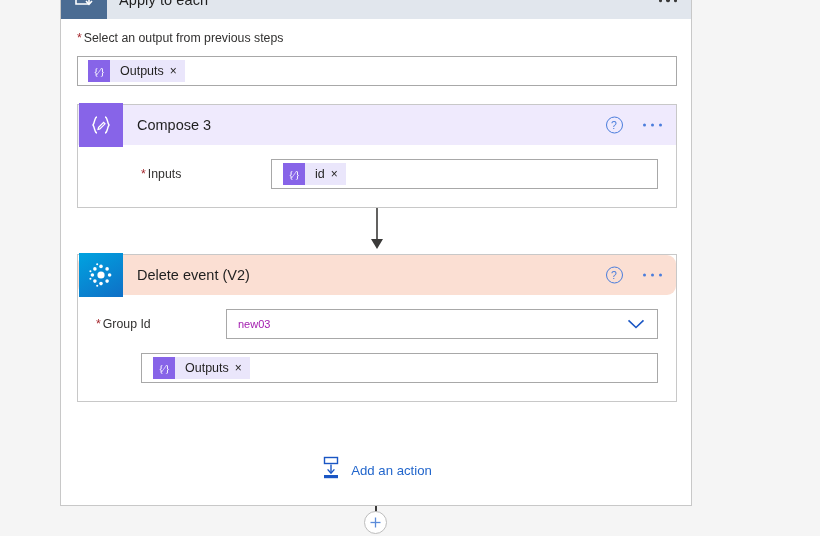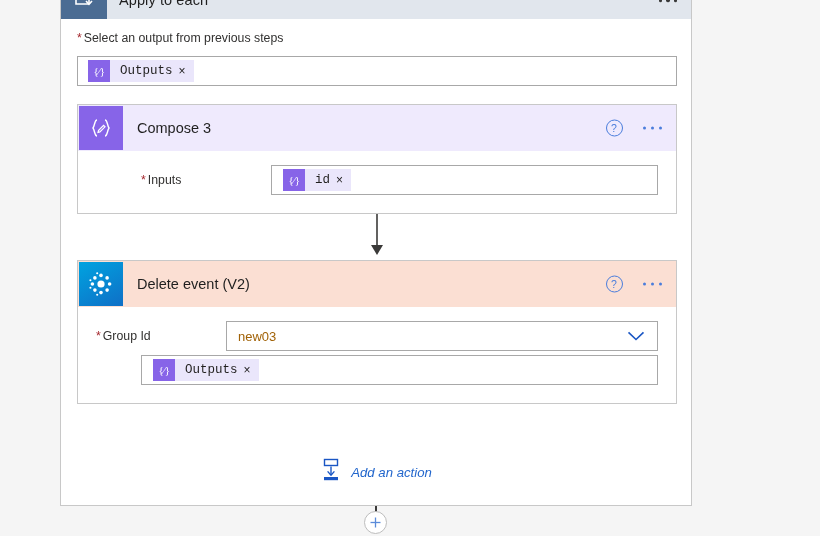--- a/index.html
+++ b/index.html
@@ -92,44 +92,44 @@
   .chip-icon{
     width:22px;height:22px;
     background:#8764e8;
     color:#ffffff;
     display:flex;align-items:center;justify-content:center;
     font-size:11px;
     font-family:"Liberation Serif",serif;
     flex:0 0 22px;
     letter-spacing:-.5px;
   }
-  .chip-label{ padding:0 6px 0 10px; white-space:nowrap;font-family:Liberation Mono, monospace;}
+  .chip-label{ padding:0 6px 0 10px; white-space:nowrap;}
   .chip-x{
     padding-right:8px;
     font-size:12px;
     color:#201f1e;
     cursor:pointer;
     line-height:1;
   }
 
   
   .action-card{
     border:1px solid #c8c8c8;
     background:#ffffff;
     box-sizing:border-box;
     width:600px;
   }
   .card-header{
     display:flex;
     align-items:center;
-    height:46px;
+    height:40px;
     position:relative;
   }
   .card-header.compose{ background:#efeafd; }
-  .card-header.delete{ background:#fbdfd3; }
+  .card-header.delete{ background:#fbdfd3;border-radius:9px; }
 
   .card-icon{
     width:44px;height:44px;
     flex:0 0 44px;
     margin-left:1px;
     display:flex;align-items:center;justify-content:center;
   }
   .card-icon.compose{ background:#8764e8; }
   .card-icon.delete{
     background:linear-gradient(150deg,#00a3e0 0%,#0f6fc6 100%);
@@ -159,21 +159,21 @@
   .dots i{
     width:3.5px;height:3.5px;border-radius:50%;
     background:#4a7ddc;display:block;
   }
 
   .card-body{ padding:14px 18px 18px 18px; }
 
   .form-row{
     display:flex;
     align-items:center;
-    margin-bottom:4px;
+    margin-bottom:14px;
   }
   .form-row:last-child{ margin-bottom:0;margin-left:45px; }
   .row-label{
     width:130px;
     flex:0 0 130px;
     font-size:12.3px;
     color:#323130;
     white-space:nowrap;
   }
   .row-control{
@@ -181,22 +181,22 @@
     height:30px;
     border:1px solid #a8a8a8;
     background:#fff;
     display:flex;
     align-items:center;
     box-sizing:border-box;
     position:relative;
   }
   .row-control .chip{ margin-left:11px; }
   .select-value{
-    font-size:13px;
-    color:#a16207;
+    font-size:11px;
+    color:#a21caf;
     padding-left:11px;
   }
   .chevron{
     position:absolute;
     right:12px;top:50%;
     transform:translateY(-50%);
     cursor:pointer;
     line-height:0;
   }
 
@@ -213,21 +213,20 @@
   }
 
   
   .add-action{
     display:flex;
     align-items:center;
     justify-content:center;
     gap:9px;
     margin-top:54px;
     cursor:pointer;
-    font-style:italic;
   }
   .add-action-label{
     font-size:13.2px;
     color:#2266cc;
   }
 
   
   .bottom-stub{
     position:absolute;
     left:375px; top:506px;

